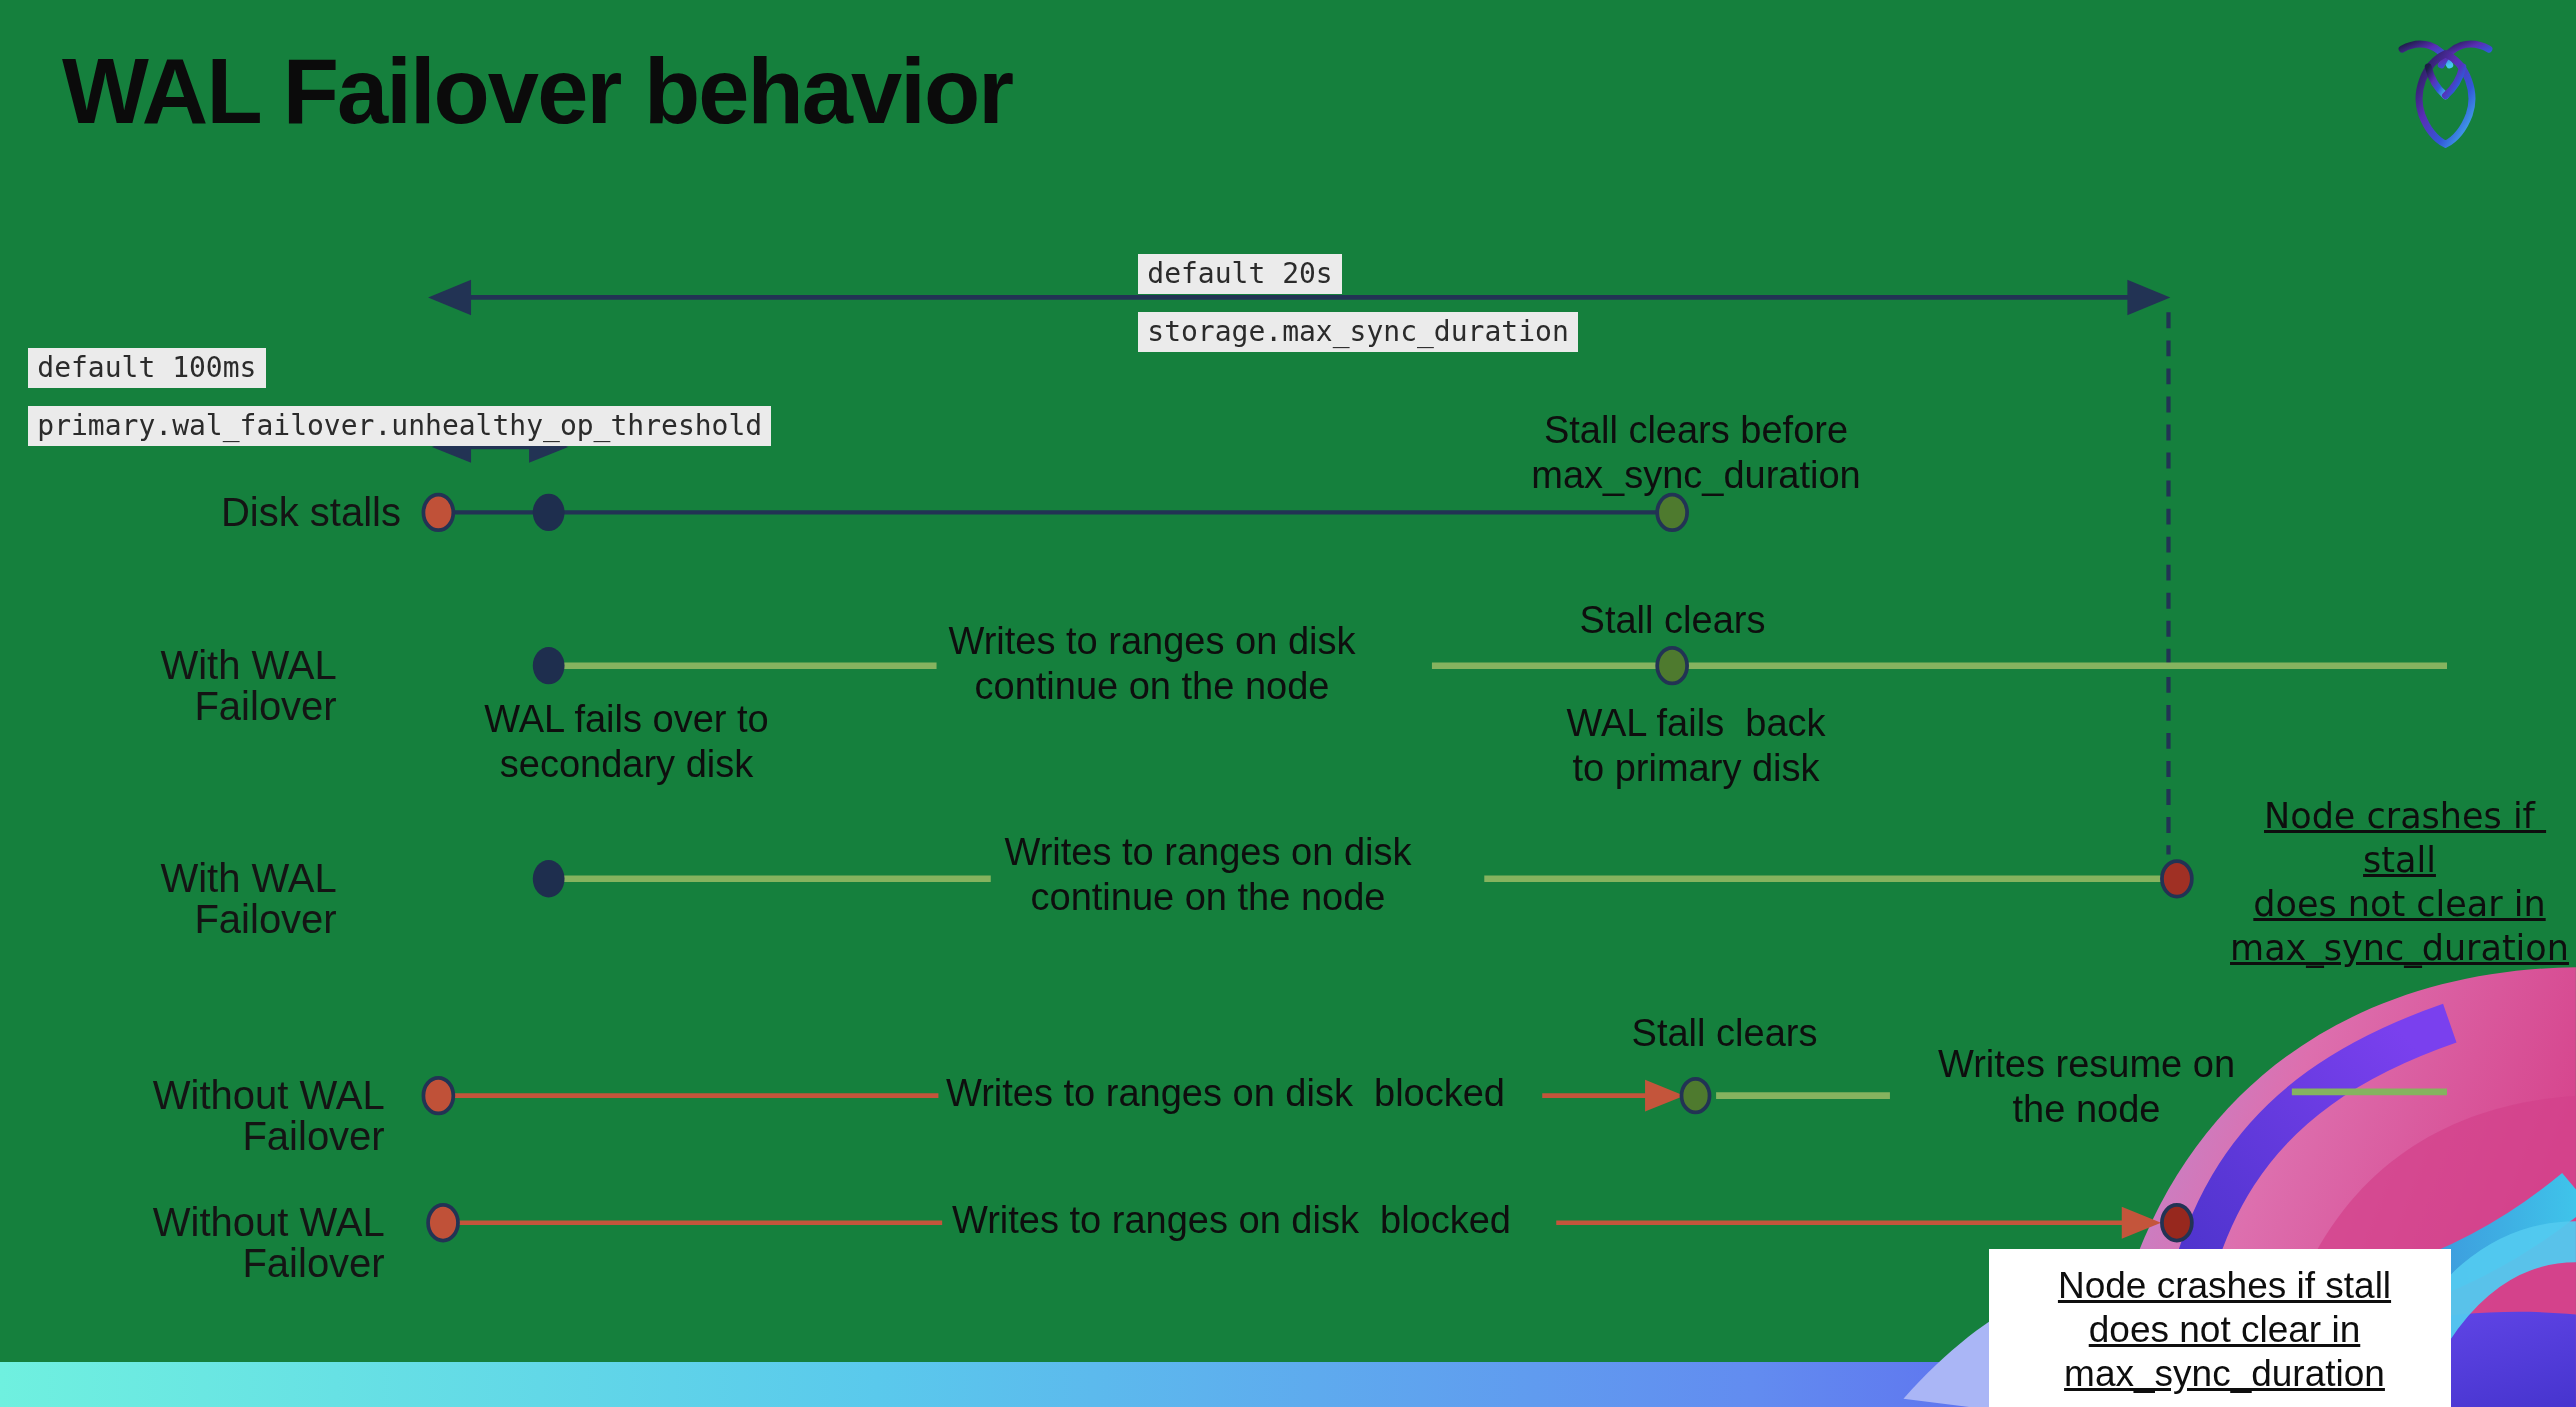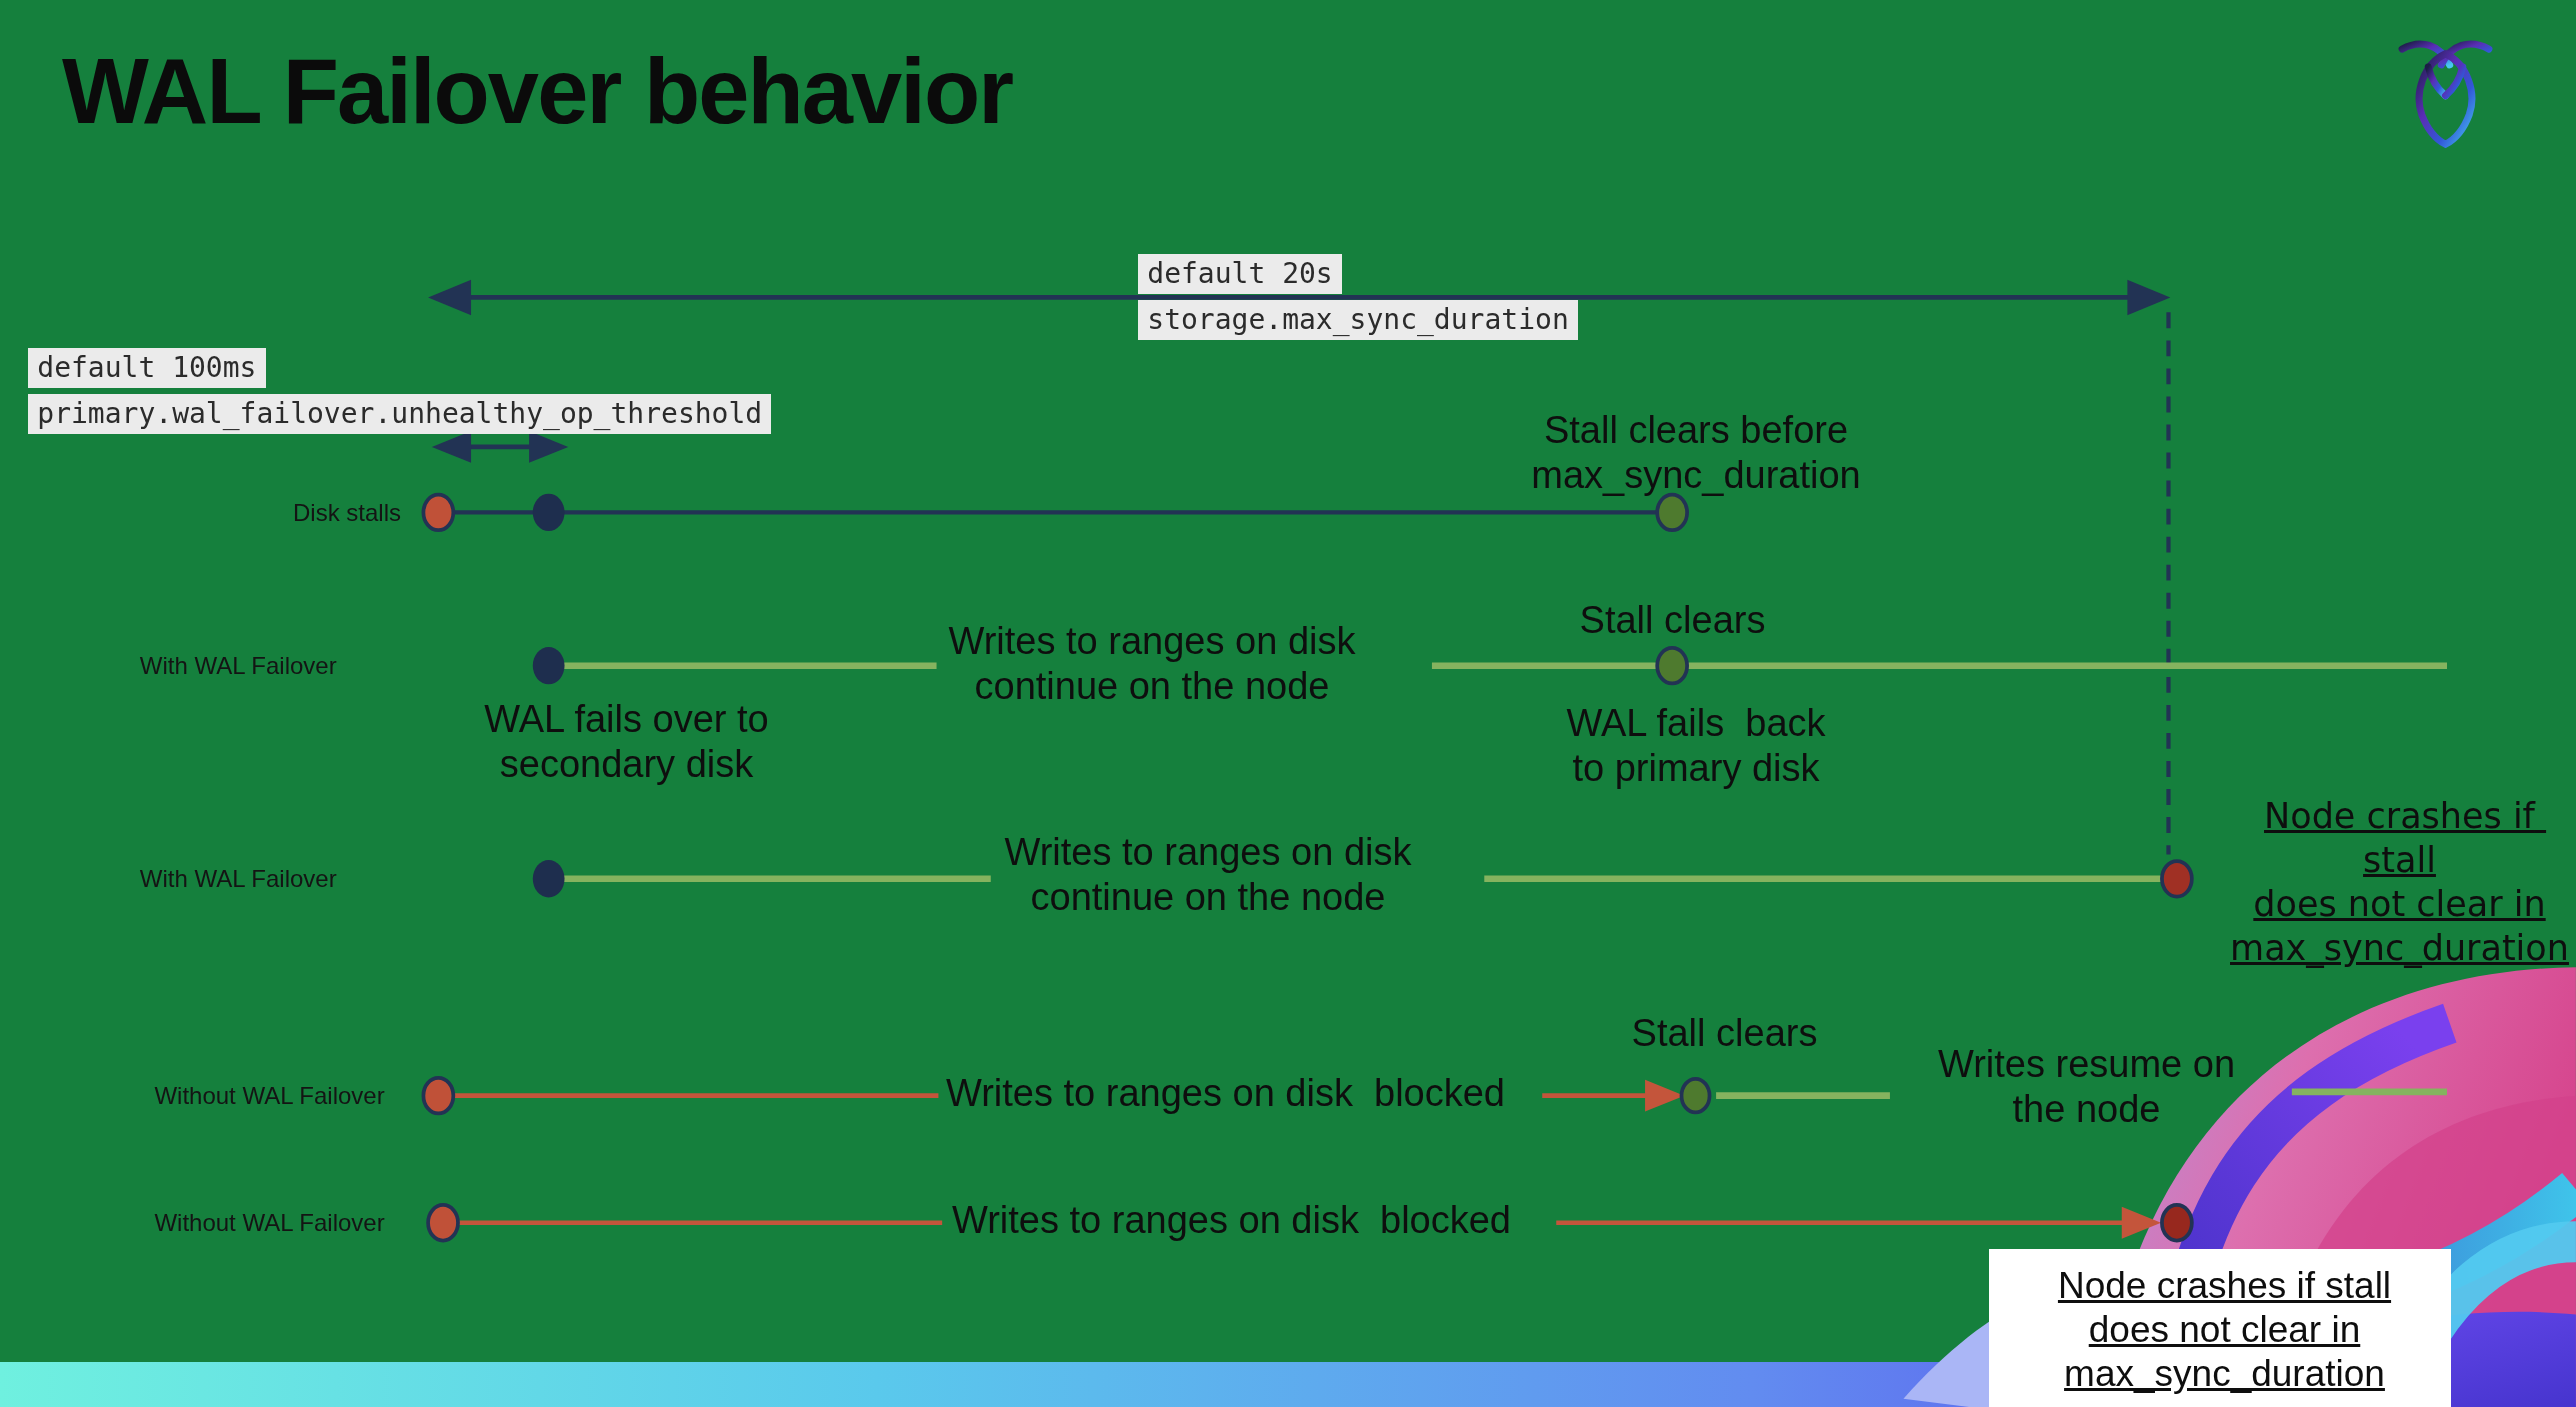--- a/index.html
+++ b/index.html
@@ -8,26 +8,26 @@
 
   .abs{position:absolute;}
 
   
   #title{left:62px;top:39px;font-size:92px;font-weight:700;letter-spacing:-1.9px;color:#0b0b0b;z-index:5;}
 
   
   .codewrap{z-index:5;}
   .codewrap .cline{display:table;background:#ebebeb;color:#2b2b2b;
     font-family:"DejaVu Sans Mono","Liberation Mono",monospace;
-    font-size:28px;line-height:36px;padding:1.9px 9.3px;margin-bottom:6px;white-space:pre;}
+    font-size:28px;line-height:36px;padding:1.9px 9.3px;margin-bottom:18px;white-space:pre;}
   #code-max-sync{left:1138px;top:254px;}
   #code-threshold{left:28px;top:348px;text-align:center;}
 
   
-  .lbl{font-size:24px;line-height:41px;text-align:right;color:#141414;z-index:5;}
+  .lbl{font-size:40px;line-height:41px;text-align:right;color:#141414;z-index:5;}
 
   
   .ann{font-size:38px;line-height:45px;text-align:center;white-space:pre-wrap;color:#0e0e0e;z-index:5;}
   .ann.left{text-align:center;text-decoration:underline;}
   #ann-node-crash-1{font-family:"DejaVu Sans",sans-serif;font-size:35px;line-height:44px;}
 
   
   #crash-box{left:1989px;top:1249px;width:462px;height:159px;background:#ffffff;z-index:3;}
   #ann-node-crash-2{left:2019px;top:1264px;width:411px;z-index:4;font-size:37px;line-height:44px;}
 

